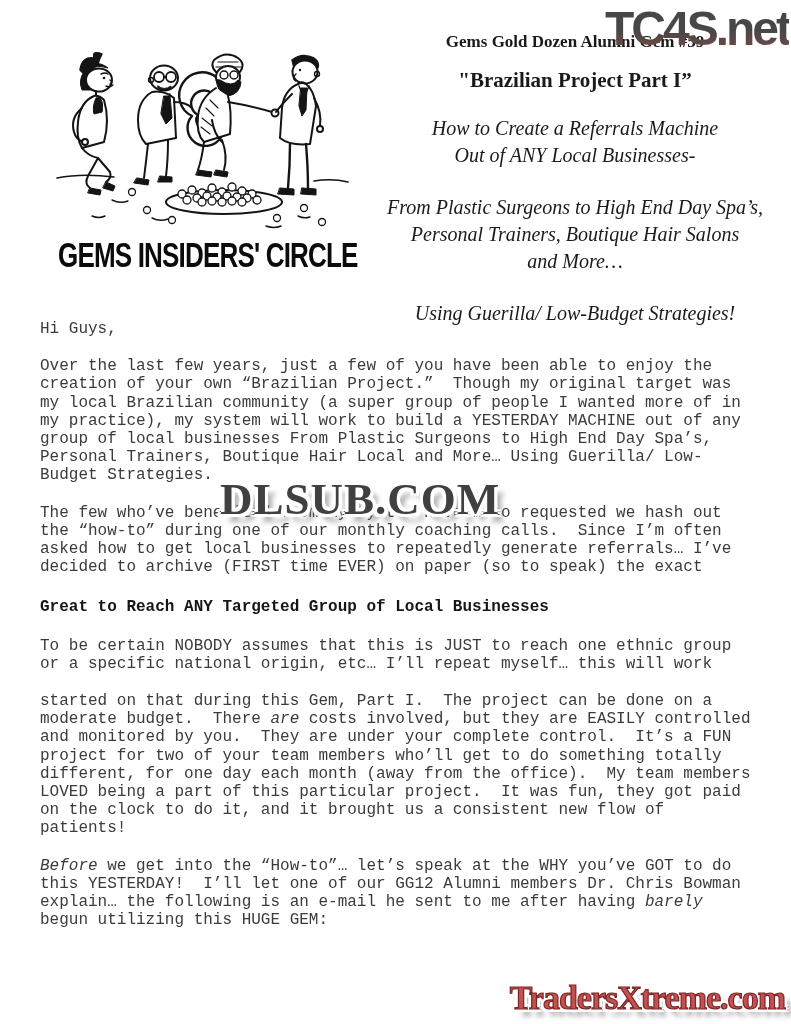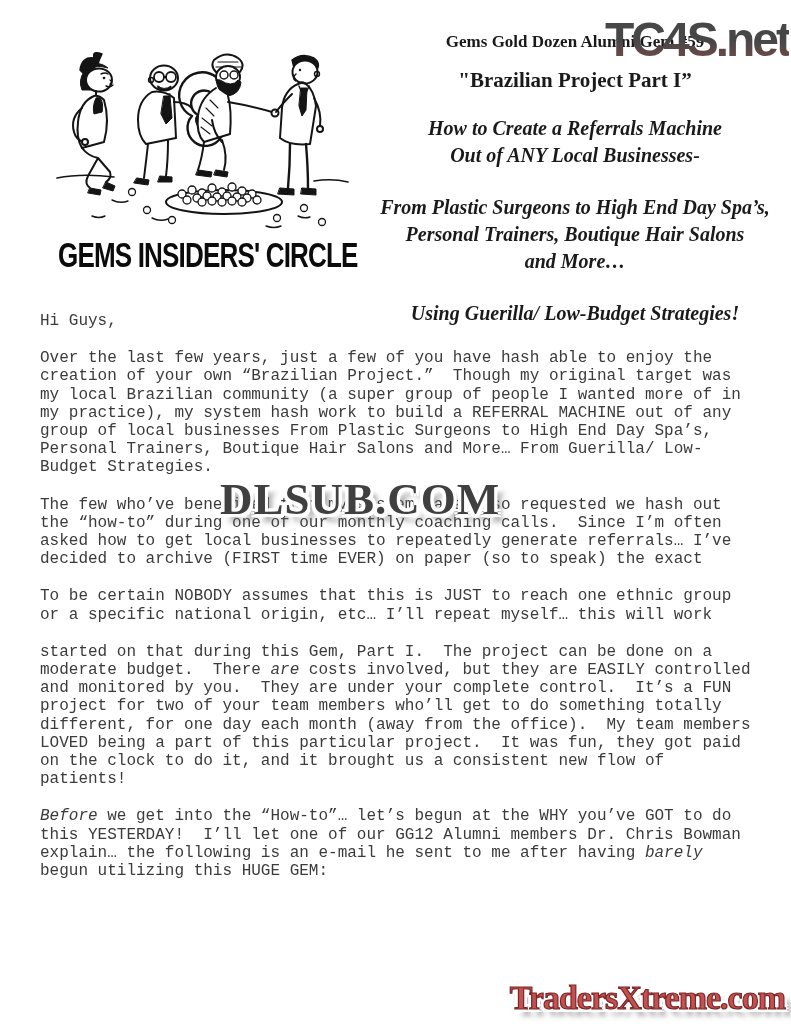--- a/index.html
+++ b/index.html
@@ -1,20 +1,20 @@
 <!DOCTYPE html>
 <html><head>
 <meta charset="utf-8">
 <style>
   html,body{margin:0;padding:0;background:#888;}
   #page{position:relative;width:791px;height:1024px;background:#ffffff;overflow:hidden;
         font-family:"Liberation Serif",serif;color:#1a1a1a;margin:0 auto;}
 
   
-  .wm-top{position:absolute;top:16px;right:2px;font-family:"Liberation Sans",sans-serif;
+  .wm-top{position:absolute;top:5px;right:2px;font-family:"Liberation Sans",sans-serif;
           font-weight:bold;font-size:48px;letter-spacing:-3px;line-height:1;
           background:linear-gradient(#474747 52%,#6e4a46 90%);
           -webkit-background-clip:text;background-clip:text;color:transparent;
           filter:blur(.4px);z-index:5;}
   .wm-mid{position:absolute;left:220px;top:477px;z-index:6;
           font-family:Liberation Serif, serif;font-weight:900;font-size:45px;line-height:1;
           letter-spacing:1px;color:#404040;
           text-shadow:-3px -3px 0 #fff,3px -3px 0 #fff,-3px 3px 0 #fff,3px 3px 0 #fff,
                       -3px 0 0 #fff,3px 0 0 #fff,0 -3px 0 #fff,0 3px 0 #fff,
                       7px 8px 5px rgba(110,110,110,.55);}
@@ -29,25 +29,25 @@
   .cartoon{position:absolute;left:52px;top:50px;width:300px;height:190px;}
   .logo-caption{position:absolute;left:58px;top:236px;width:292px;overflow:visible;
                 font-family:"Liberation Sans",sans-serif;font-weight:bold;font-size:31px;
                 letter-spacing:-1px;color:#0b0b0b;white-space:nowrap;
                 transform:scale(.84,1.12);transform-origin:left top;}
 
   
   .masthead{position:absolute;left:368px;top:32px;width:414px;text-align:center;z-index:2;}
   .kicker{font-weight:bold;font-size:17px;margin:0 0 16px 0;}
   .mtitle{font-weight:bold;font-size:21px;margin:0 0 22px 0;}
-  .msub{font-weight:bold;font-style:italic;font-size:20px;line-height:27px;margin:0 0 25px 0;}
+  .msub{font-weight:normal;font-style:italic;font-size:20px;line-height:27px;margin:0 0 25px 0;}
   .msub:last-child{margin-bottom:12px;}
 
   
-  .bodytext{position:absolute;left:40px;top:312px;width:730px;
+  .bodytext{position:absolute;left:40px;top:320px;width:730px;
             font-family:"Liberation Mono",monospace;font-size:16px;line-height:18.2px;
             color:#3b3b3b;}
   .para{margin:0 0 19px 0;}
   .ln{white-space:pre;}
   .it{font-style:italic;}
   .bheading{font-family:"Liberation Mono",monospace;font-weight:bold;font-size:16px;
             color:#161616;margin:22px 0 20px 0;white-space:pre;}
 </style>
 </head>
 <body>
@@ -172,50 +172,51 @@
     <div class="msub">
         <div class="ln"><span>Using Guerilla/ Low-Budget Strategies!</span></div>
       </div>
   </div>
 
   <div class="bodytext">
     <div class="para">
         <div class="ln"><span>Hi Guys,</span></div>
       </div>
     <div class="para">
-        <div class="ln"><span>Over the last few years, just a few of you have hash able to enjoy the</span></div>
+        <div class="ln"><span>Over the last few years, just a few of you have been able to enjoy the</span></div>
         <div class="ln"><span>creation of your own “Brazilian Project.”  Though my original target was</span></div>
         <div class="ln"><span>my local Brazilian community (a super group of people I wanted more of in</span></div>
-        <div class="ln"><span>my practice), my system hash work to build a REFERRAL MACHINE out of any</span></div>
+        <div class="ln"><span>my practice), my system will work to build a YESTERDAY MACHINE out of any</span></div>
         <div class="ln"><span>group of local businesses From Plastic Surgeons to High End Day Spa’s,</span></div>
-        <div class="ln"><span>Personal Trainers, Boutique Hair Salons and More… From Guerilla/ Low-</span></div>
+        <div class="ln"><span>Personal Trainers, Boutique Hair Local and More… Using Guerilla/ Low-</span></div>
         <div class="ln"><span>Budget Strategies.</span></div>
       </div>
     <div class="para">
         <div class="ln"><span>The few who’ve benefited from my system have also requested we hash out</span></div>
         <div class="ln"><span>the “how-to” during one of our monthly coaching calls.  Since I’m often</span></div>
         <div class="ln"><span>asked how to get local businesses to repeatedly generate referrals… I’ve</span></div>
         <div class="ln"><span>decided to archive (FIRST time EVER) on paper (so to speak) the exact</span></div>
       </div>
+    <div class="bheading">Great to Reach ANY Targeted Group of Local Businesses</div>
     <div class="para">
         <div class="ln"><span>To be certain NOBODY assumes that this is JUST to reach one ethnic group</span></div>
         <div class="ln"><span>or a specific national origin, etc… I’ll repeat myself… this will work</span></div>
       </div>
     <div class="para">
         <div class="ln"><span>started on that during this Gem, Part I.  The project can be done on a</span></div>
         <div class="ln"><span>moderate budget.  There </span><span class="it">are</span><span> costs involved, but they are EASILY controlled</span></div>
         <div class="ln"><span>and monitored by you.  They are under your complete control.  It’s a FUN</span></div>
         <div class="ln"><span>project for two of your team members who’ll get to do something totally</span></div>
         <div class="ln"><span>different, for one day each month (away from the office).  My team members</span></div>
         <div class="ln"><span>LOVED being a part of this particular project.  It was fun, they got paid</span></div>
         <div class="ln"><span>on the clock to do it, and it brought us a consistent new flow of</span></div>
         <div class="ln"><span>patients!</span></div>
       </div>
     <div class="para">
-        <div class="ln"><span class="it">Before</span><span> we get into the “How-to”… let’s begun at the WHY you’ve GOT to do</span></div>
+        <div class="ln"><span class="it">Before</span><span> we get into the “How-to”… let’s speak at the WHY you’ve GOT to do</span></div>
         <div class="ln"><span>this YESTERDAY!  I’ll let one of our GG12 Alumni members Dr. Chris Bowman</span></div>
         <div class="ln"><span>explain… the following is an e-mail he sent to me after having </span><span class="it">barely</span></div>
         <div class="ln"><span>begun utilizing this HUGE GEM:</span></div>
       </div>
   </div>
 
   <div class="wm-mid">DLSUB.COM</div>
 
   <div class="wm-bot">TradersXtreme.com</div>
 

